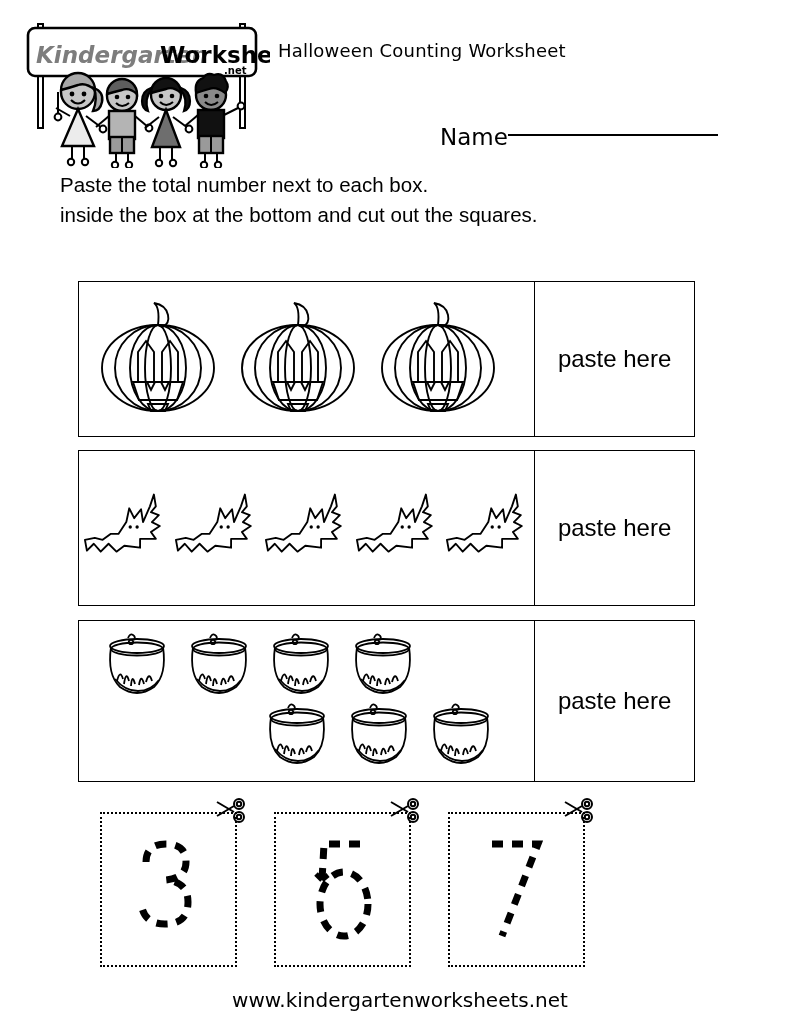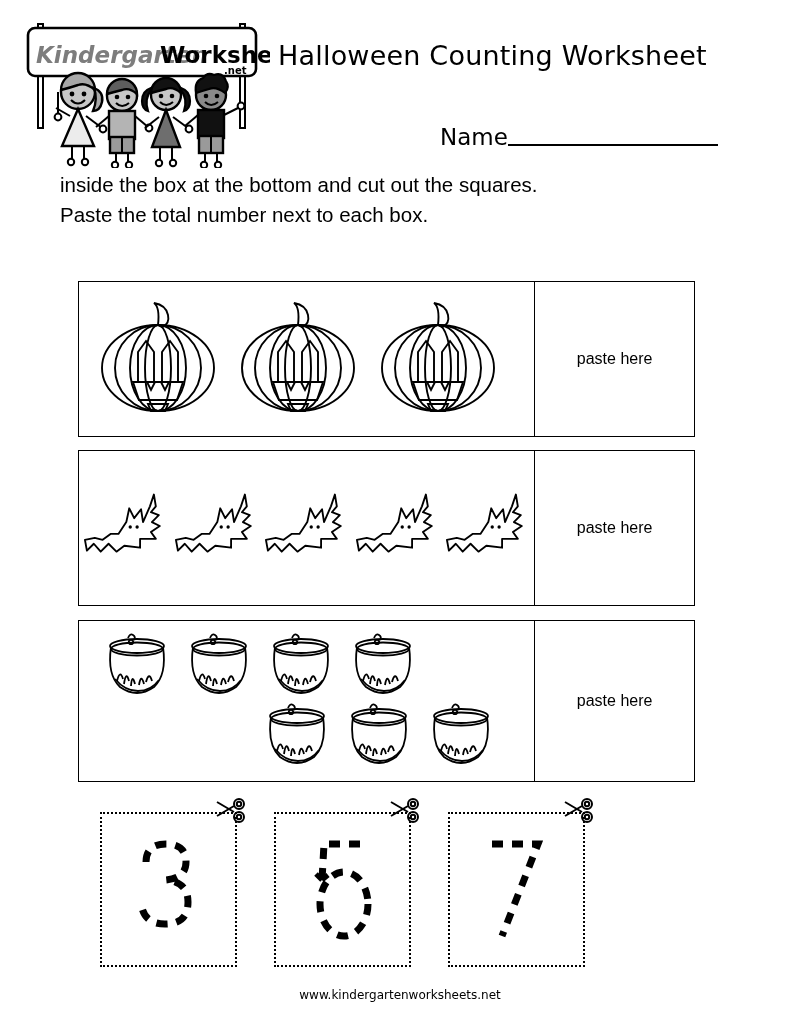--- a/index.html
+++ b/index.html
@@ -26,31 +26,31 @@
   }
   #logo {
     position: absolute;
     left: 12px; top: 10px;
     width: 258px;
     height: 152px;
   }
   #title {
     position: absolute;
     left: 278px; top: 34px;
-    font-size: 27px;
+    font-size: 18px;
     letter-spacing: 0.2px;
     font-family: "DejaVu Sans", sans-serif;
     font-weight: 400;
     white-space: nowrap;
   }
   #name-row {
     position: absolute;
     left: 440px; top: 118px;
     display: flex;
-    align-items: flex-end;
+    align-items: center;
     white-space: nowrap;
   }
   #name-label {
     font-size: 23px;
     font-family: "DejaVu Sans", sans-serif;
   }
   #name-line {
     width: 210px;
     border-bottom: 2px solid #000;
     margin-bottom: 4px;
@@ -87,21 +87,21 @@
   }
   .paste-cell {
     flex: 1;
     box-sizing: border-box;
     border: 1.6px solid #000;
     border-left: 1.6px solid #000;
     margin-left: -0.8px;
     display: flex;
     align-items: center;
     justify-content: center;
-    font-size: 16px;
+    font-size: 24px;
     font-family: "Liberation Sans", sans-serif;
   }
 
   .items-wrap {
     position: absolute;
     inset: 0;
     display: flex;
     align-items: center;
   }
   .items-wrap.pumpkins { justify-content: flex-start; padding-left: 14px; gap: 10px; }
@@ -144,21 +144,21 @@
     align-items: center;
     justify-content: center;
   }
 
   
   #footer {
     position: absolute;
     left: 0; top: 988px;
     width: 800px;
     text-align: center;
-    font-size: 12px;
+    font-size: 20px;
     font-family: "DejaVu Sans", sans-serif;
   }
 </style>
 </head>
 <body>
 
 <div id="header">
 
   <div id="logo">
     <svg width="258" height="152" viewBox="0 0 258 152">
@@ -263,22 +263,22 @@
 
   <div id="title">Halloween Counting Worksheet</div>
 
   <div id="name-row">
     <span id="name-label">Name</span>
     <span id="name-line"></span>
   </div>
 </div>
 
 <div id="instructions">
+  <div>Paste the total number next to each box.</div>
   <div>inside the box at the bottom and cut out the squares.</div>
-  <div>Paste the total number next to each box.</div>
 </div>
 
 <div class="prob-row" id="row-0">
   <div class="items-cell">
     <div class="items-wrap pumpkins">
 
       <svg class="pumpkin" width="130" height="130" viewBox="0 0 130 130">
         <g fill="none" stroke="#000" stroke-width="1.9">
           <ellipse cx="65" cy="74" rx="56" ry="43"></ellipse>
           <ellipse cx="65" cy="74" rx="43" ry="43"></ellipse>

